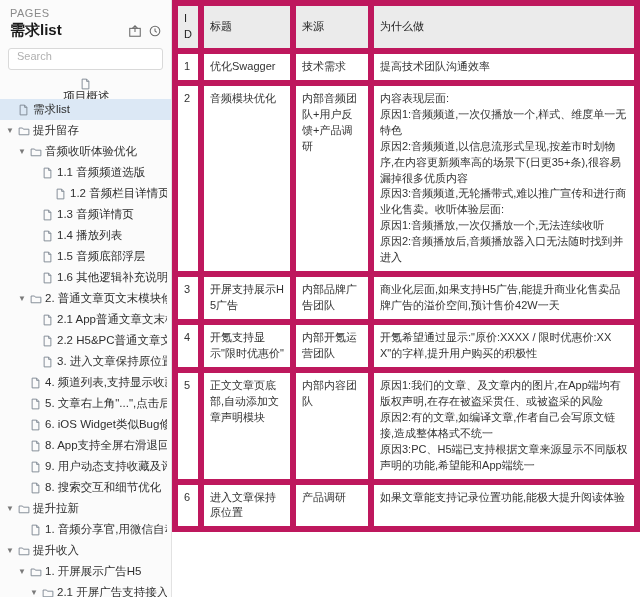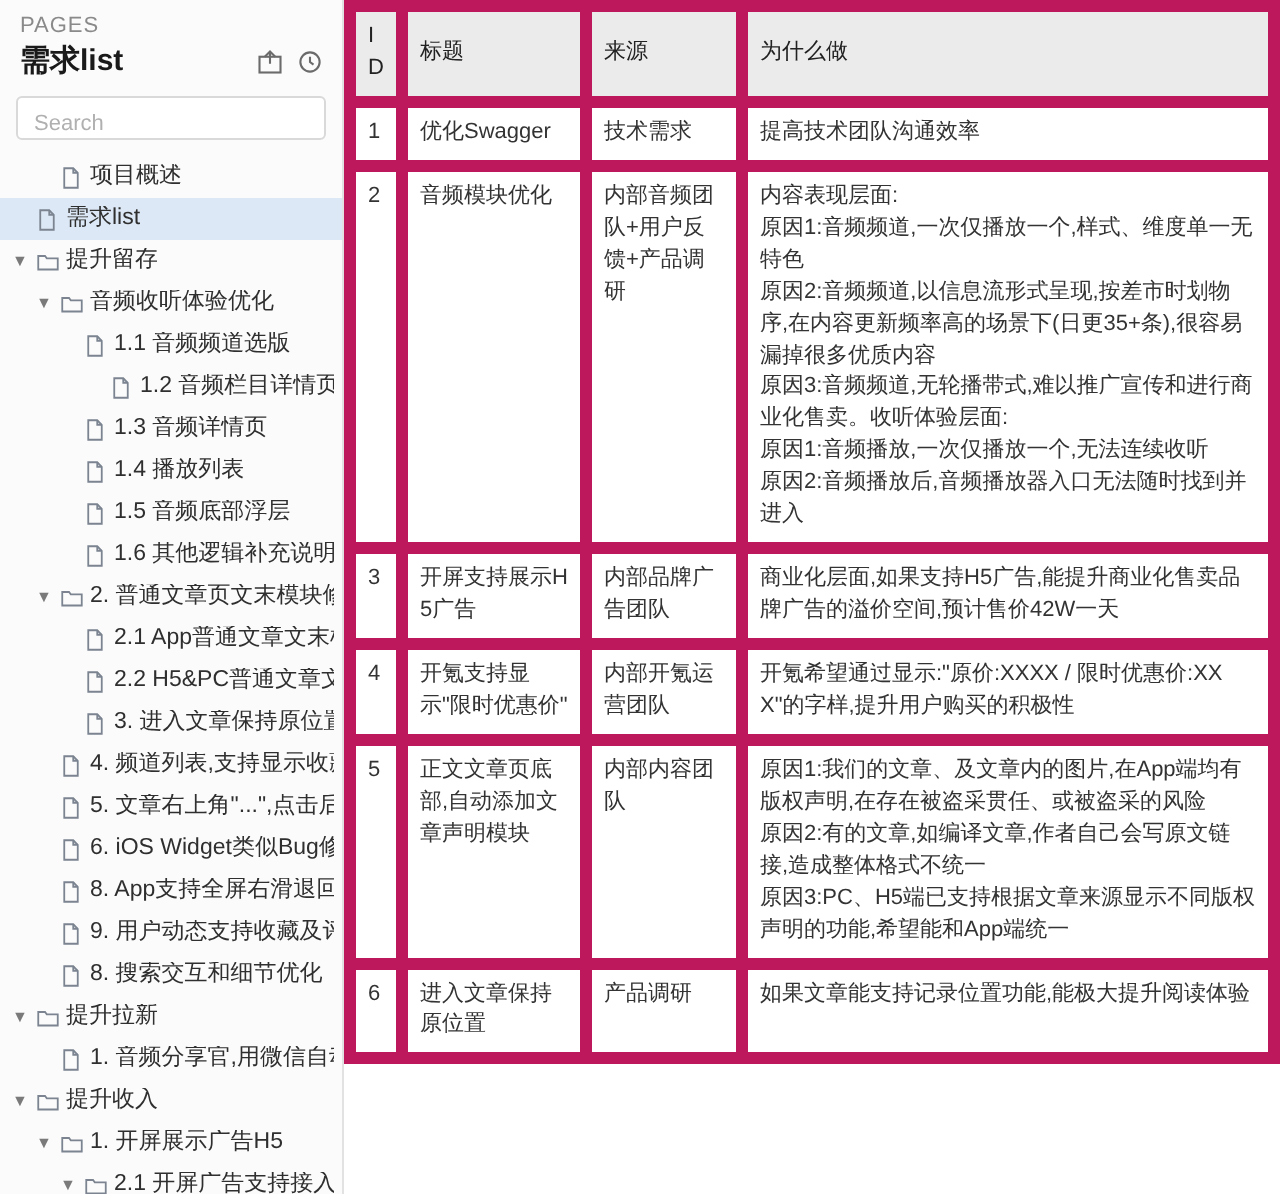--- a/index.html
+++ b/index.html
@@ -58,21 +58,21 @@
     align-items: center;
     justify-content: center;
   }
   .search-box {
     margin: 2px 8px 8px 8px;
     height: 22px;
     background: #fff;
     border: 1px solid #d9d9d9;
     border-radius: 3px;
     display: flex;
-    align-items: flex-end;
+    align-items: flex-start;
     padding: 0 6px;
     box-sizing: border-box;
   }
   .search-box input {
     border: 0;
     outline: 0;
     font-size: 11px;
     font-family: "Liberation Sans", sans-serif;
     color: #555;
     width: 100%;
@@ -182,21 +182,21 @@
         <svg width="14" height="14" viewBox="0 0 16 16" fill="none" stroke="#6b6b6b" stroke-width="1.2">
           <circle cx="8" cy="8" r="5.5"></circle>
           <path d="M8 5 L8 8 L10 9.5"></path>
         </svg>
       </div>
     </div>
     <div class="search-box">
       <input type="text" placeholder="Search" style="">
     </div>
     <div class="tree" id="tree">
-        <div class="node" style="padding-left: 16px;">
+        <div class="node" style="padding-left: 4px; flex-direction: column;">
           <span class="twisty"></span>
           <span class="nicon doc">
             <svg width="11" height="12" viewBox="0 0 14 16" fill="none" stroke="#7b8490" stroke-width="1.2">
               <path d="M2.5 1.5 h6 l3 3 v10 h-9 Z"></path>
               <path d="M8.5 1.5 v3 h3"></path>
             </svg>
           </span>
           <span class="nlabel">项目概述</span>
         </div>
         <div class="node selected" style="padding-left: 4px;">

